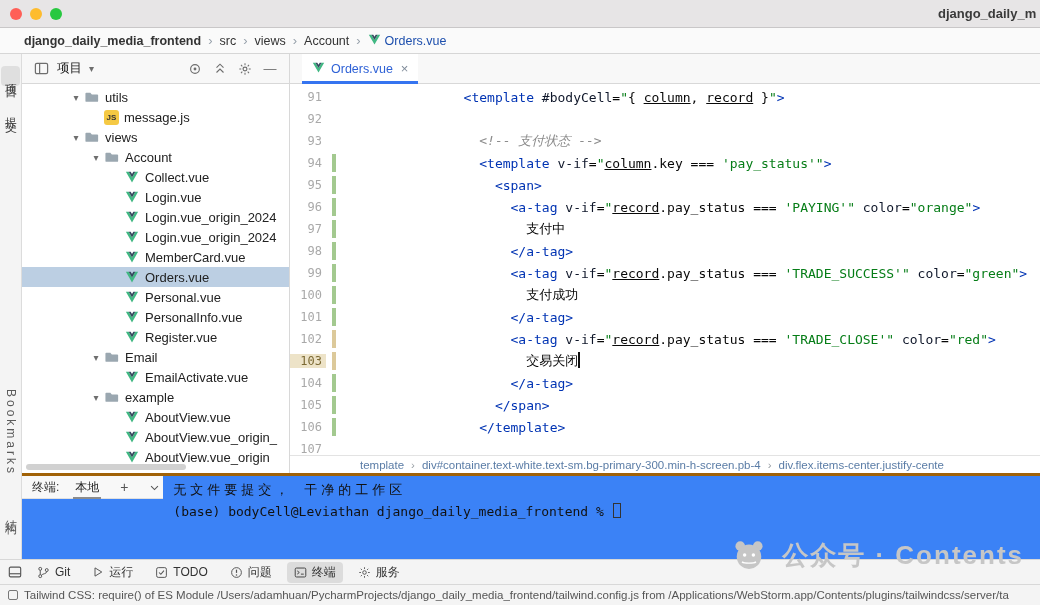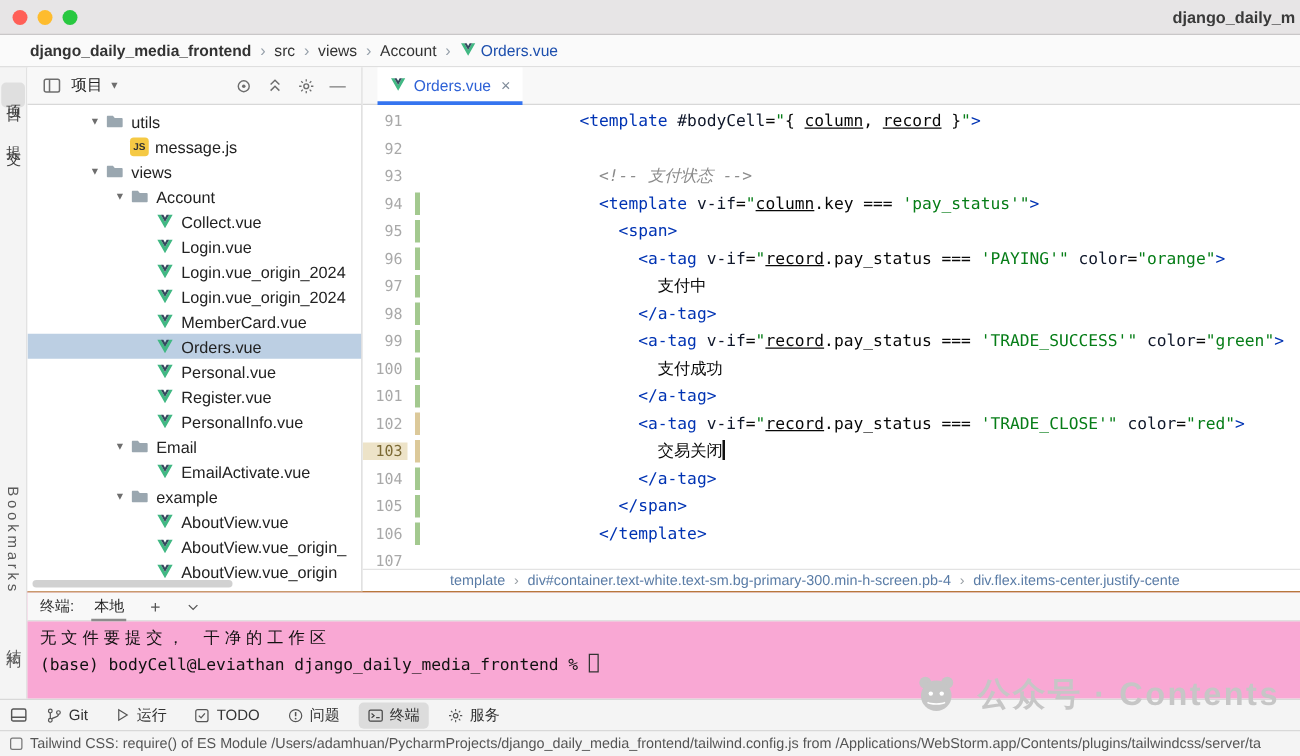--- a/index.html
+++ b/index.html
@@ -67,21 +67,21 @@
   .seg-a{color:#0f172a}
   .seg-s{color:#067d17}
   .seg-c{color:#8c8c8c;font-style:italic}
   .seg-p{color:#080808}
   .seg-u{color:#080808;text-decoration:underline}
   .caret{display:inline-block;width:2px;height:16px;background:#111;vertical-align:-3px}
   .ed-crumbs{height:18px;border-top:1px solid #e3e3e3;display:flex;align-items:center;padding-left:70px;gap:7px;font-size:11.5px;color:#5a7ca6;flex:0 0 auto;white-space:nowrap;overflow:hidden}
   .echev{color:#9aa0a6}
 
   
-  .terminal{height:86px;flex:0 0 auto;display:flex;flex-direction:column;background:#f9a8d4;border-top:1px solid #a16207}
+  .terminal{height:86px;flex:0 0 auto;display:flex;flex-direction:row;background:#3b82f6;border-top:3px solid #a16207}
   .term-tabs{height:23px;background:#f8f8f8;border-bottom:1px solid #e0e0e0;display:flex;align-items:center;padding-left:10px;gap:12px;font-size:12px;flex:0 0 auto}
   .term-label{color:#333}
   .term-tab{height:23px;display:flex;align-items:center;padding:0 4px;color:#222;position:relative}
   .term-tab.active::after{content:"";position:absolute;left:2px;right:2px;bottom:0;height:2px;background:#8c8c8c}
   .term-btn{width:18px;height:18px;display:inline-flex;align-items:center;justify-content:center;color:#555;font-size:14px}
   .term-body{flex:1;padding:3px 0 0 10px;font-family:"DejaVu Sans Mono","Liberation Mono",monospace;font-size:13px;color:#111;line-height:22px}
   .term-line{white-space:pre}
   .term-line.cjk{letter-spacing:4px}
   .term-cursor{display:inline-block;width:8px;height:15px;border:1.5px solid #333;vertical-align:-2px;margin-left:1px}
 
@@ -277,31 +277,31 @@
                 <span class="tlabel">Personal.vue</span>
               </div>
               <div class="tree-row" style="padding-left: 86px;">
                 <span class="tchev"></span>
                 <span class="ticon">
                   <svg width="14" height="14" viewBox="0 0 16 16">
                     <path d="M1 2h3.2L8 8.6 11.8 2H15L8 14.3 1 2z" fill="#41b883"></path>
                     <path d="M4.2 2h2.3L8 4.7 9.5 2h2.3L8 8.6 4.2 2z" fill="#35495e"></path>
                   </svg>
                 </span>
+                <span class="tlabel">PersonalInfo.vue</span>
+              </div>
+              <div class="tree-row" style="padding-left: 86px;">
+                <span class="tchev"></span>
+                <span class="ticon">
+                  <svg width="14" height="14" viewBox="0 0 16 16">
+                    <path d="M1 2h3.2L8 8.6 11.8 2H15L8 14.3 1 2z" fill="#41b883"></path>
+                    <path d="M4.2 2h2.3L8 4.7 9.5 2h2.3L8 8.6 4.2 2z" fill="#35495e"></path>
+                  </svg>
+                </span>
                 <span class="tlabel">Register.vue</span>
-              </div>
-              <div class="tree-row" style="padding-left: 86px;">
-                <span class="tchev"></span>
-                <span class="ticon">
-                  <svg width="14" height="14" viewBox="0 0 16 16">
-                    <path d="M1 2h3.2L8 8.6 11.8 2H15L8 14.3 1 2z" fill="#41b883"></path>
-                    <path d="M4.2 2h2.3L8 4.7 9.5 2h2.3L8 8.6 4.2 2z" fill="#35495e"></path>
-                  </svg>
-                </span>
-                <span class="tlabel">PersonalInfo.vue</span>
               </div>
               <div class="tree-row" style="padding-left: 66px;">
                 <span class="tchev">▾</span>
                 <span class="ticon">
                   <svg width="14" height="14" viewBox="0 0 16 16">
                     <path d="M1.5 3h4.6l1.7 2h6.2c.6 0 1 .4 1 1v6.5c0 .6-.4 1-1 1h-12.5c-.6 0-1-.4-1-1V4c0-.6.4-1 1-1z" fill="#9aa7b0"></path>
                   </svg>
                 </span>
                 <span class="tlabel">Email</span>
               </div>

